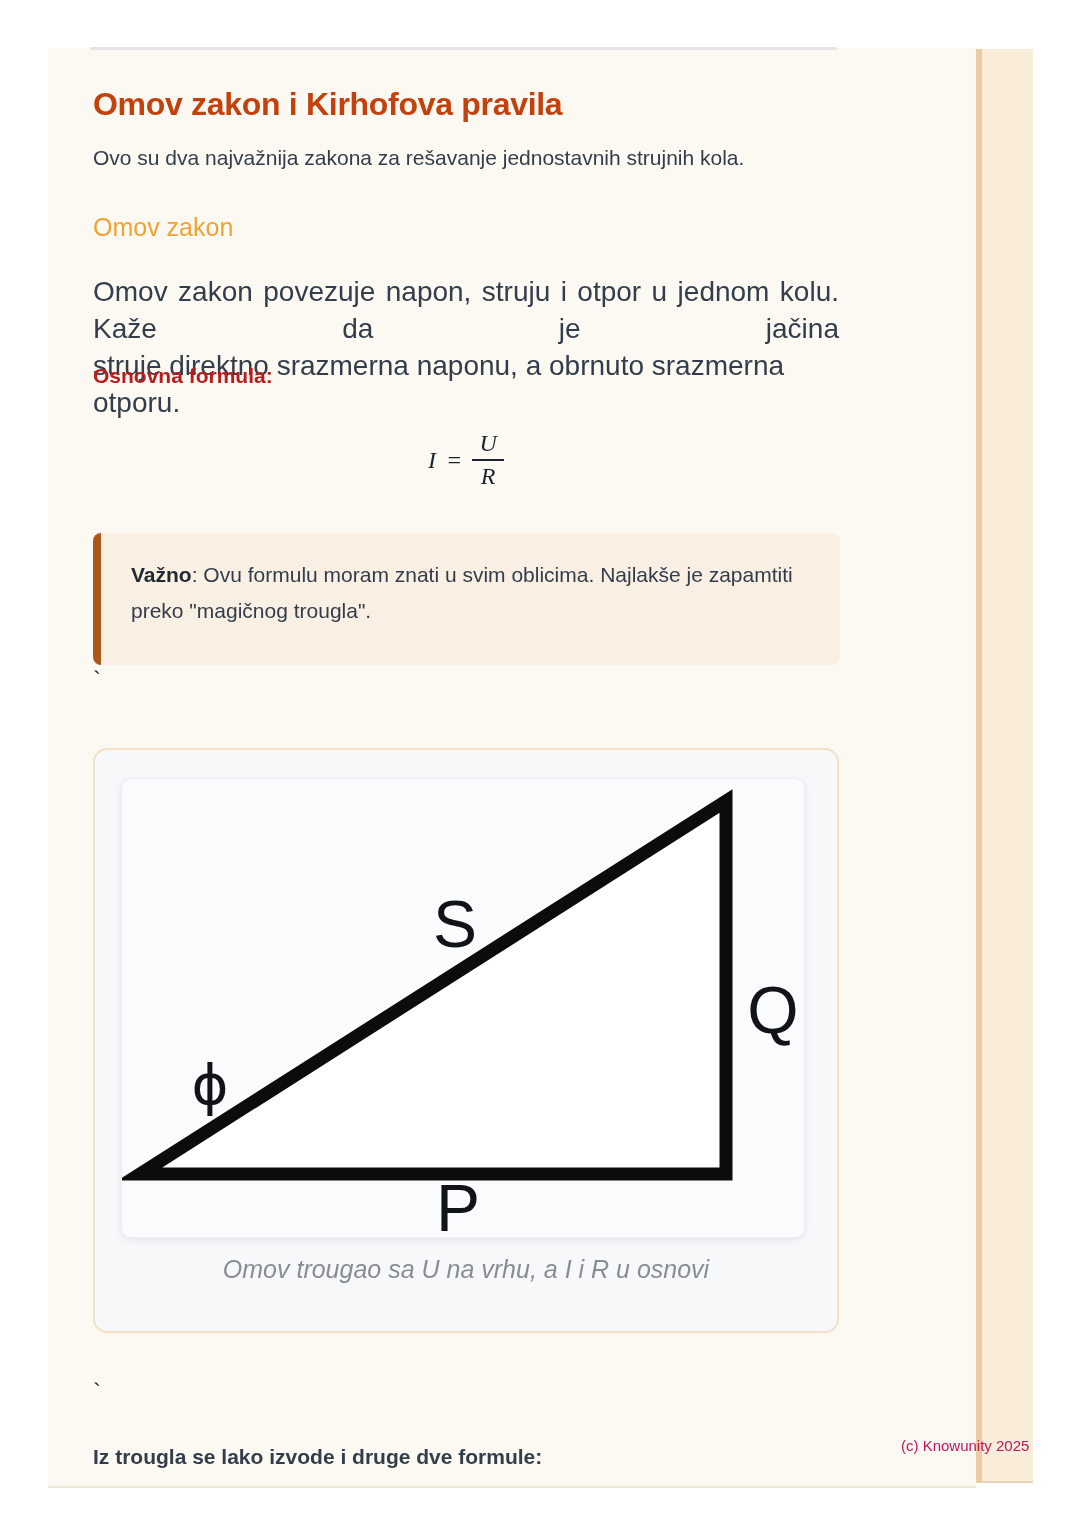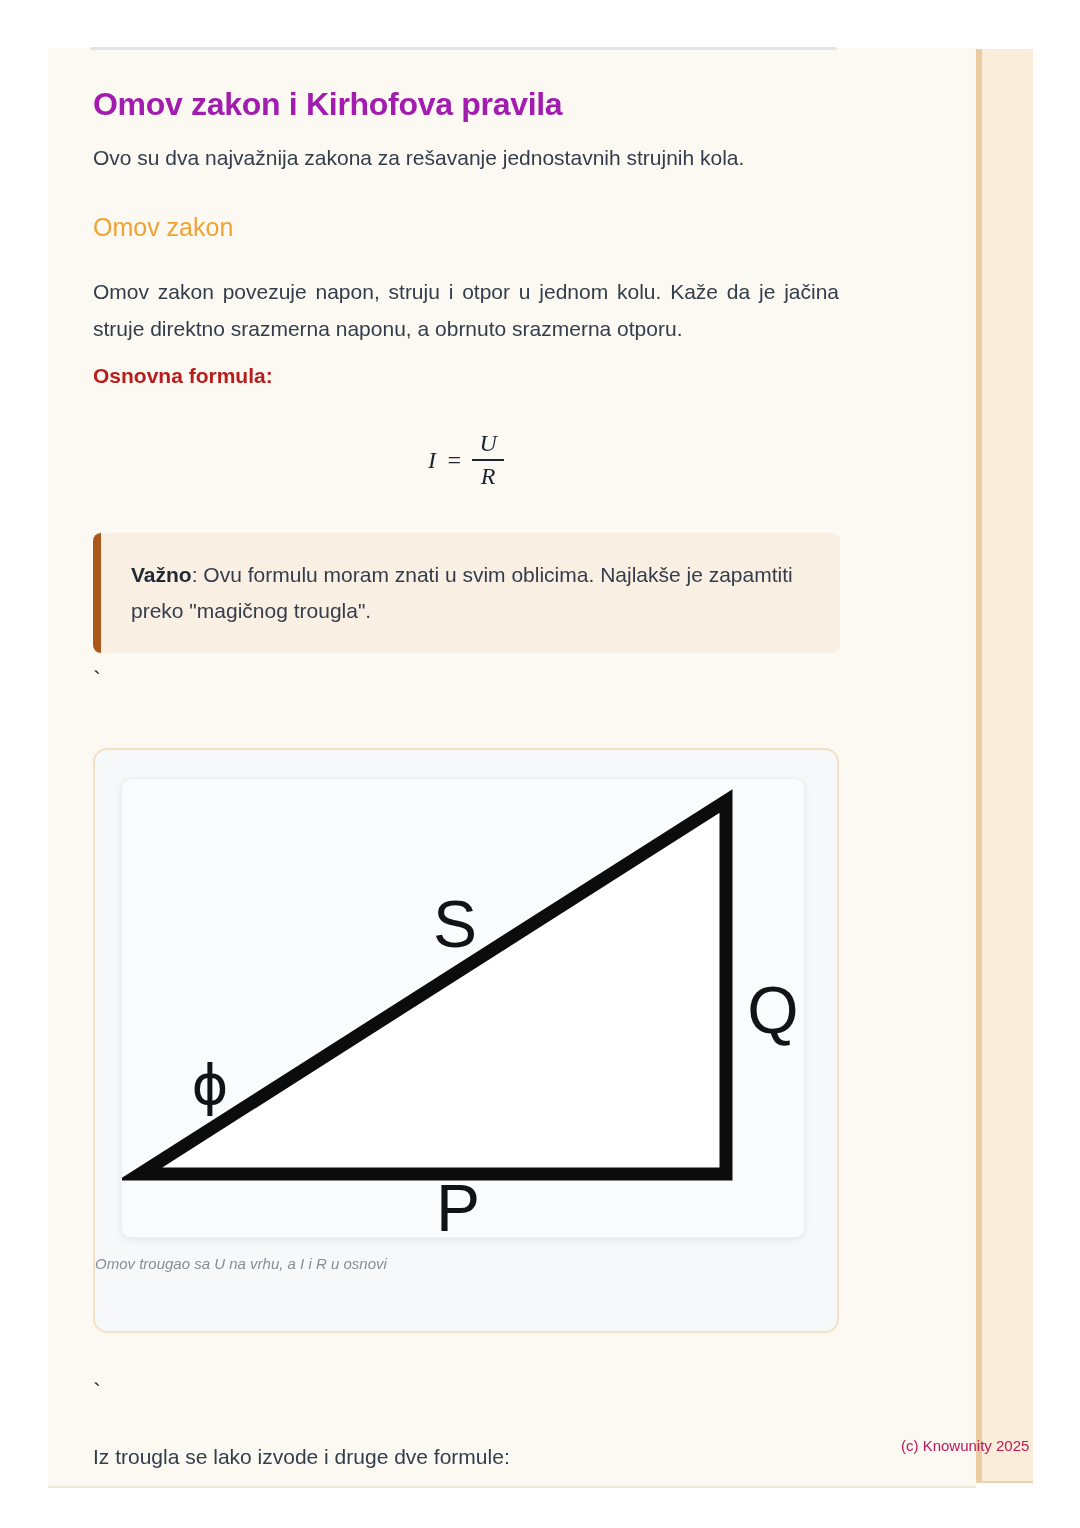--- a/index.html
+++ b/index.html
@@ -15,46 +15,46 @@
   .top-line{
     position:absolute;left:90px;top:47px;width:747px;height:3px;
     background:#E3E4E6;border-radius:2px;
   }
   .side-strip{
     position:absolute;left:976px;top:49px;width:51px;height:1432px;
     background:#F9EDDA;border-left:6px solid #EBCBA2;border-bottom:2px solid #E9D3B3;
   }
   .h1{
     position:absolute;left:93px;top:86px;
-    font-size:32px;font-weight:700;color:#a21caf;letter-spacing:-0.3px;
+    font-size:32px;font-weight:700;color:#c2410c;letter-spacing:-0.3px;
   }
   .p1{position:absolute;left:93px;top:146px;font-size:21px;color:#333D4B;text-align:center;}
   .h2{
     position:absolute;left:93px;top:213px;
     font-size:25px;font-weight:400;color:#F0A232;
   }
   .p2{
     position:absolute;left:93px;top:273px;width:746px;
-    font-size:21px;line-height:37px;color:#333D4B;
+    font-size:28px;line-height:37px;color:#333D4B;
   }
   .justify-line{display:block;text-align:justify;text-align-last:justify;}
   .plain-line{display:block;}
   .p3{position:absolute;left:93px;top:364px;font-size:21px;font-weight:700;color:#b91c1c;}
   .formula-row{
     position:absolute;left:93px;top:428px;width:746px;height:64px;
     display:flex;justify-content:center;align-items:center;gap:10px;
     font-family:"Liberation Serif", serif;font-style:italic;
     color:#1C2430;font-size:24px;
   }
   .frac{display:inline-flex;flex-direction:column;align-items:center;line-height:1.05;}
   .fbar{width:32px;height:2px;background:#1C2430;margin:3px 0;}
   .callout{
     position:absolute;left:93px;top:533px;width:747px;box-sizing:border-box;
     background:#FAEFE3;border-left:8px solid #AC571C;border-radius:8px;
-    padding:24px 34px 24px 30px;
+    padding:24px 34px 36px 30px;
     font-size:21px;line-height:36px;color:#333D4B;
   }
   .callout strong{color:#1F2933;}
   .stray-tick{position:absolute;font-size:24px;color:#2A2F38;line-height:24px;}
   .tick-1{left:93px;top:668px;}
   .tick-2{left:93px;top:1380px;}
   .figure-card{
     position:absolute;left:93px;top:748px;width:746px;height:585px;box-sizing:border-box;
     background:#F7F8FA;border:2px solid #F3E0C7;border-radius:14px;
   }
@@ -63,24 +63,24 @@
     background:#FAFBFC;border:1px solid #EDEFF2;border-radius:10px;
     box-shadow:0 2px 6px rgba(100,110,120,0.12);
   }
   .media-box svg{position:absolute;left:0;top:0;}
   .tri-label{
     position:absolute;transform:translate(-50%,-50%);
     color:#111417;font-size:66px;font-weight:400;line-height:1;
   }
   .tri-label.angle{font-family:"DejaVu Sans", sans-serif;font-size:56px;}
   .fig-caption{
-    position:absolute;left:0;top:505px;width:100%;text-align:left;
-    font-size:15px;font-style:italic;color:#878D96;
+    position:absolute;left:0;top:505px;width:100%;text-align:center;
+    font-size:25px;font-style:italic;color:#878D96;
   }
-  .p4{position:absolute;left:93px;top:1445px;font-size:21px;color:#333D4B;}
+  .p4{position:absolute;left:93px;top:1445px;font-size:21px;color:#333D4B;font-weight:bold;}
   .watermark{
     position:absolute;left:884px;top:1437px;font-size:15px;color:#be185d;z-index:5;margin-left:17px;
   }
 </style>
 </head>
 <body>
 
 <div class="page-bg"></div>
 <div class="top-line"></div>
 <div class="side-strip"></div>

